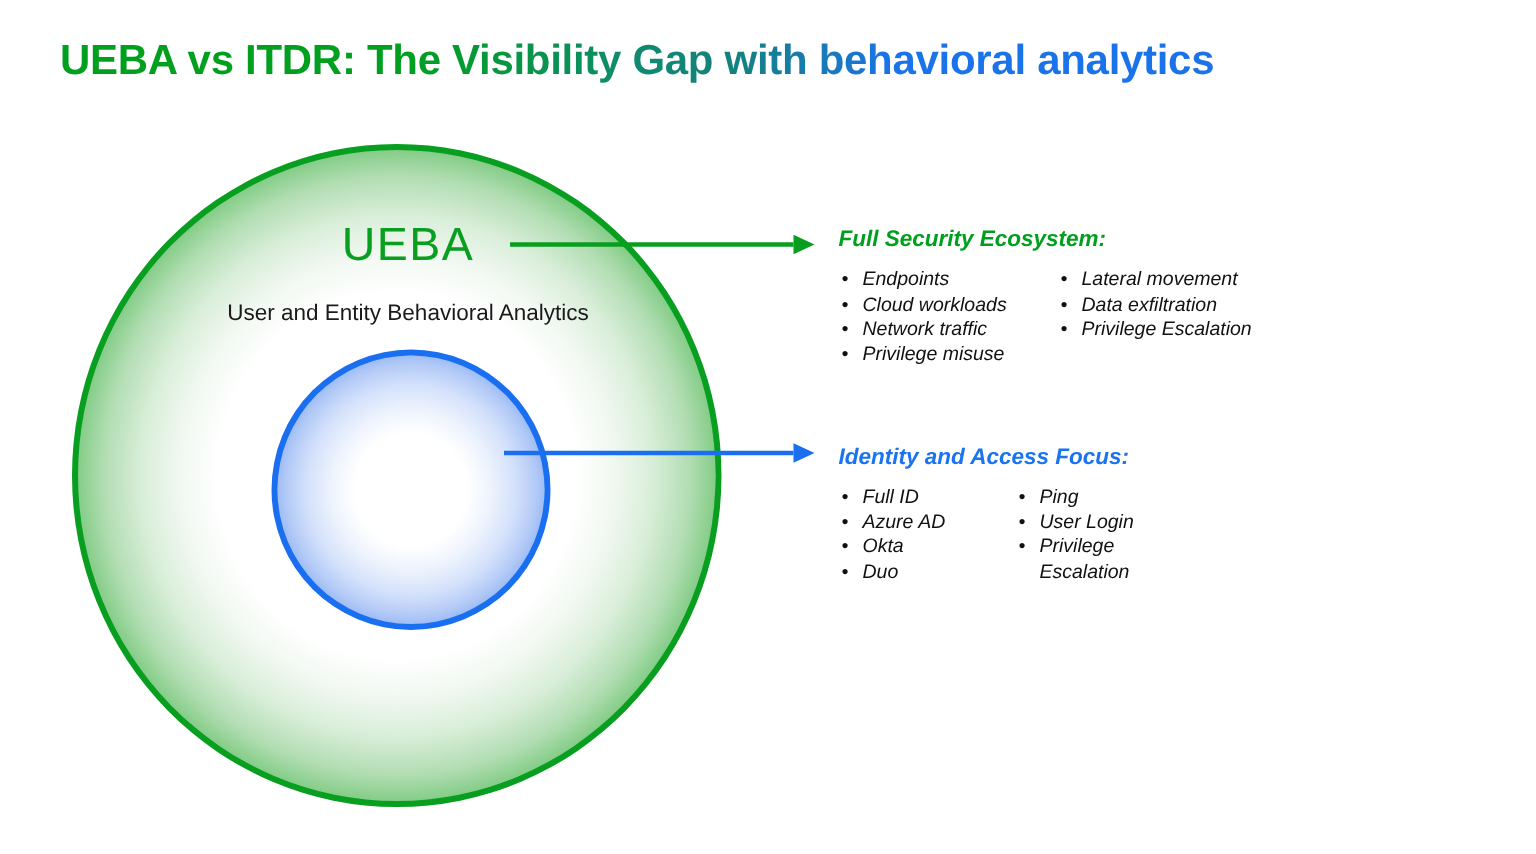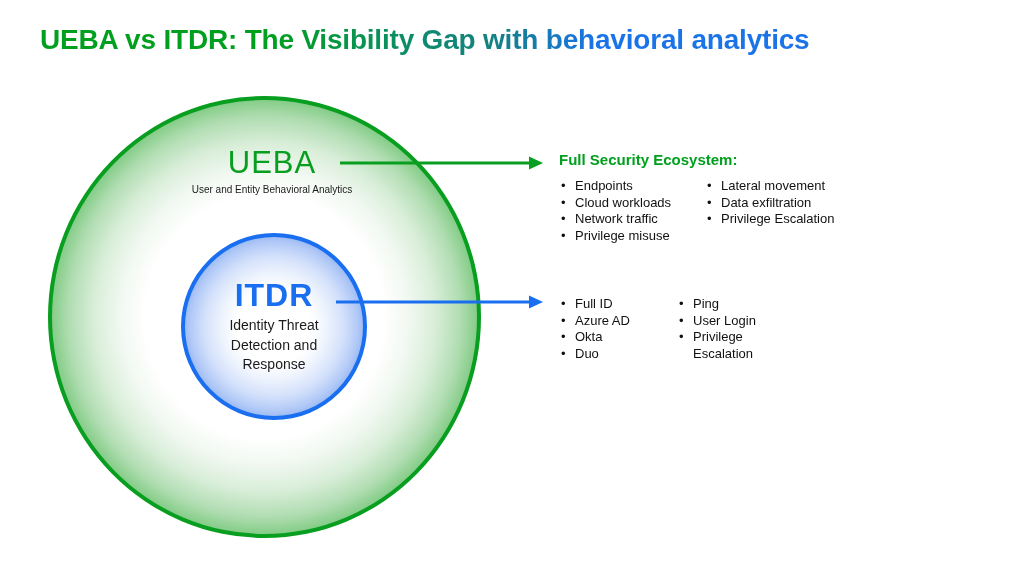--- a/index.html
+++ b/index.html
@@ -72,22 +72,22 @@
     text-align: center;
   }
   .ueba-label {
     font-size: 31px;
     line-height: 38px;
     font-weight: normal;
     letter-spacing: 1px;
     color: #089e1f;
   }
   .ueba-subtitle {
-    margin-top: 2px;
-    font-size: 10px;
+    margin-top: 18px;
+    font-size: 15px;
     color: #1a1a1a;
   }
 
   .itdr-text {
     position: absolute;
     left: 218px;
     top: 277px;
     width: 112px;
     text-align: center;
   }
@@ -109,20 +109,21 @@
     position: absolute;
     left: 0; top: 0;
     width: 1024px;
     height: 569px;
     pointer-events: none;
   }
 
   .section {
     position: absolute;
     width: 330px;
+    font-style: italic;
   }
   .section-ecosystem { left: 559px; top: 151px; }
   .section-identity  { left: 559px; top: 296px; }
 
   .section-heading {
     font-size: 15px;
     font-weight: bold;
     margin-bottom: 10px;
     white-space: nowrap;
   }
@@ -168,43 +169,40 @@
       <line x1="336" y1="302" x2="529" y2="302" stroke="#1a6ff0" stroke-width="3"></line>
       <polygon points="529,295.5 543,302 529,308.5" fill="#1a6ff0"></polygon>
     </g>
   </svg>
 
   <div class="ueba-text">
     <div class="ueba-label">UEBA</div>
     <div class="ueba-subtitle">User and Entity Behavioral Analytics</div>
   </div>
 
-  <div class="itdr-text">
-    <div class="itdr-label">ITDR</div>
-    <div class="itdr-subtitle">Identity Threat Detection and Response</div>
-  </div>
 
   <div class="section section-ecosystem">
     <div class="section-heading heading-green">Full Security Ecosystem:</div>
     <div class="cols">
       <ul class="col col-1">
         <li>Endpoints</li>
         <li>Cloud workloads</li>
         <li>Network traffic</li>
         <li>Privilege misuse</li>
       </ul>
       <ul class="col col-2">
         <li>Lateral movement</li>
         <li>Data exfiltration</li>
         <li>Privilege Escalation</li>
       </ul>
     </div>
   </div>
 
   <div class="section section-identity">
+    <div class="section-heading heading-blue">Identity and Access Focus:</div>
     <div class="cols">
       <ul class="col col-1">
         <li>Full ID</li>
         <li>Azure AD</li>
         <li>Okta</li>
         <li>Duo</li>
       </ul>
       <ul class="col col-2">
         <li>Ping</li>
         <li>User Login</li>

